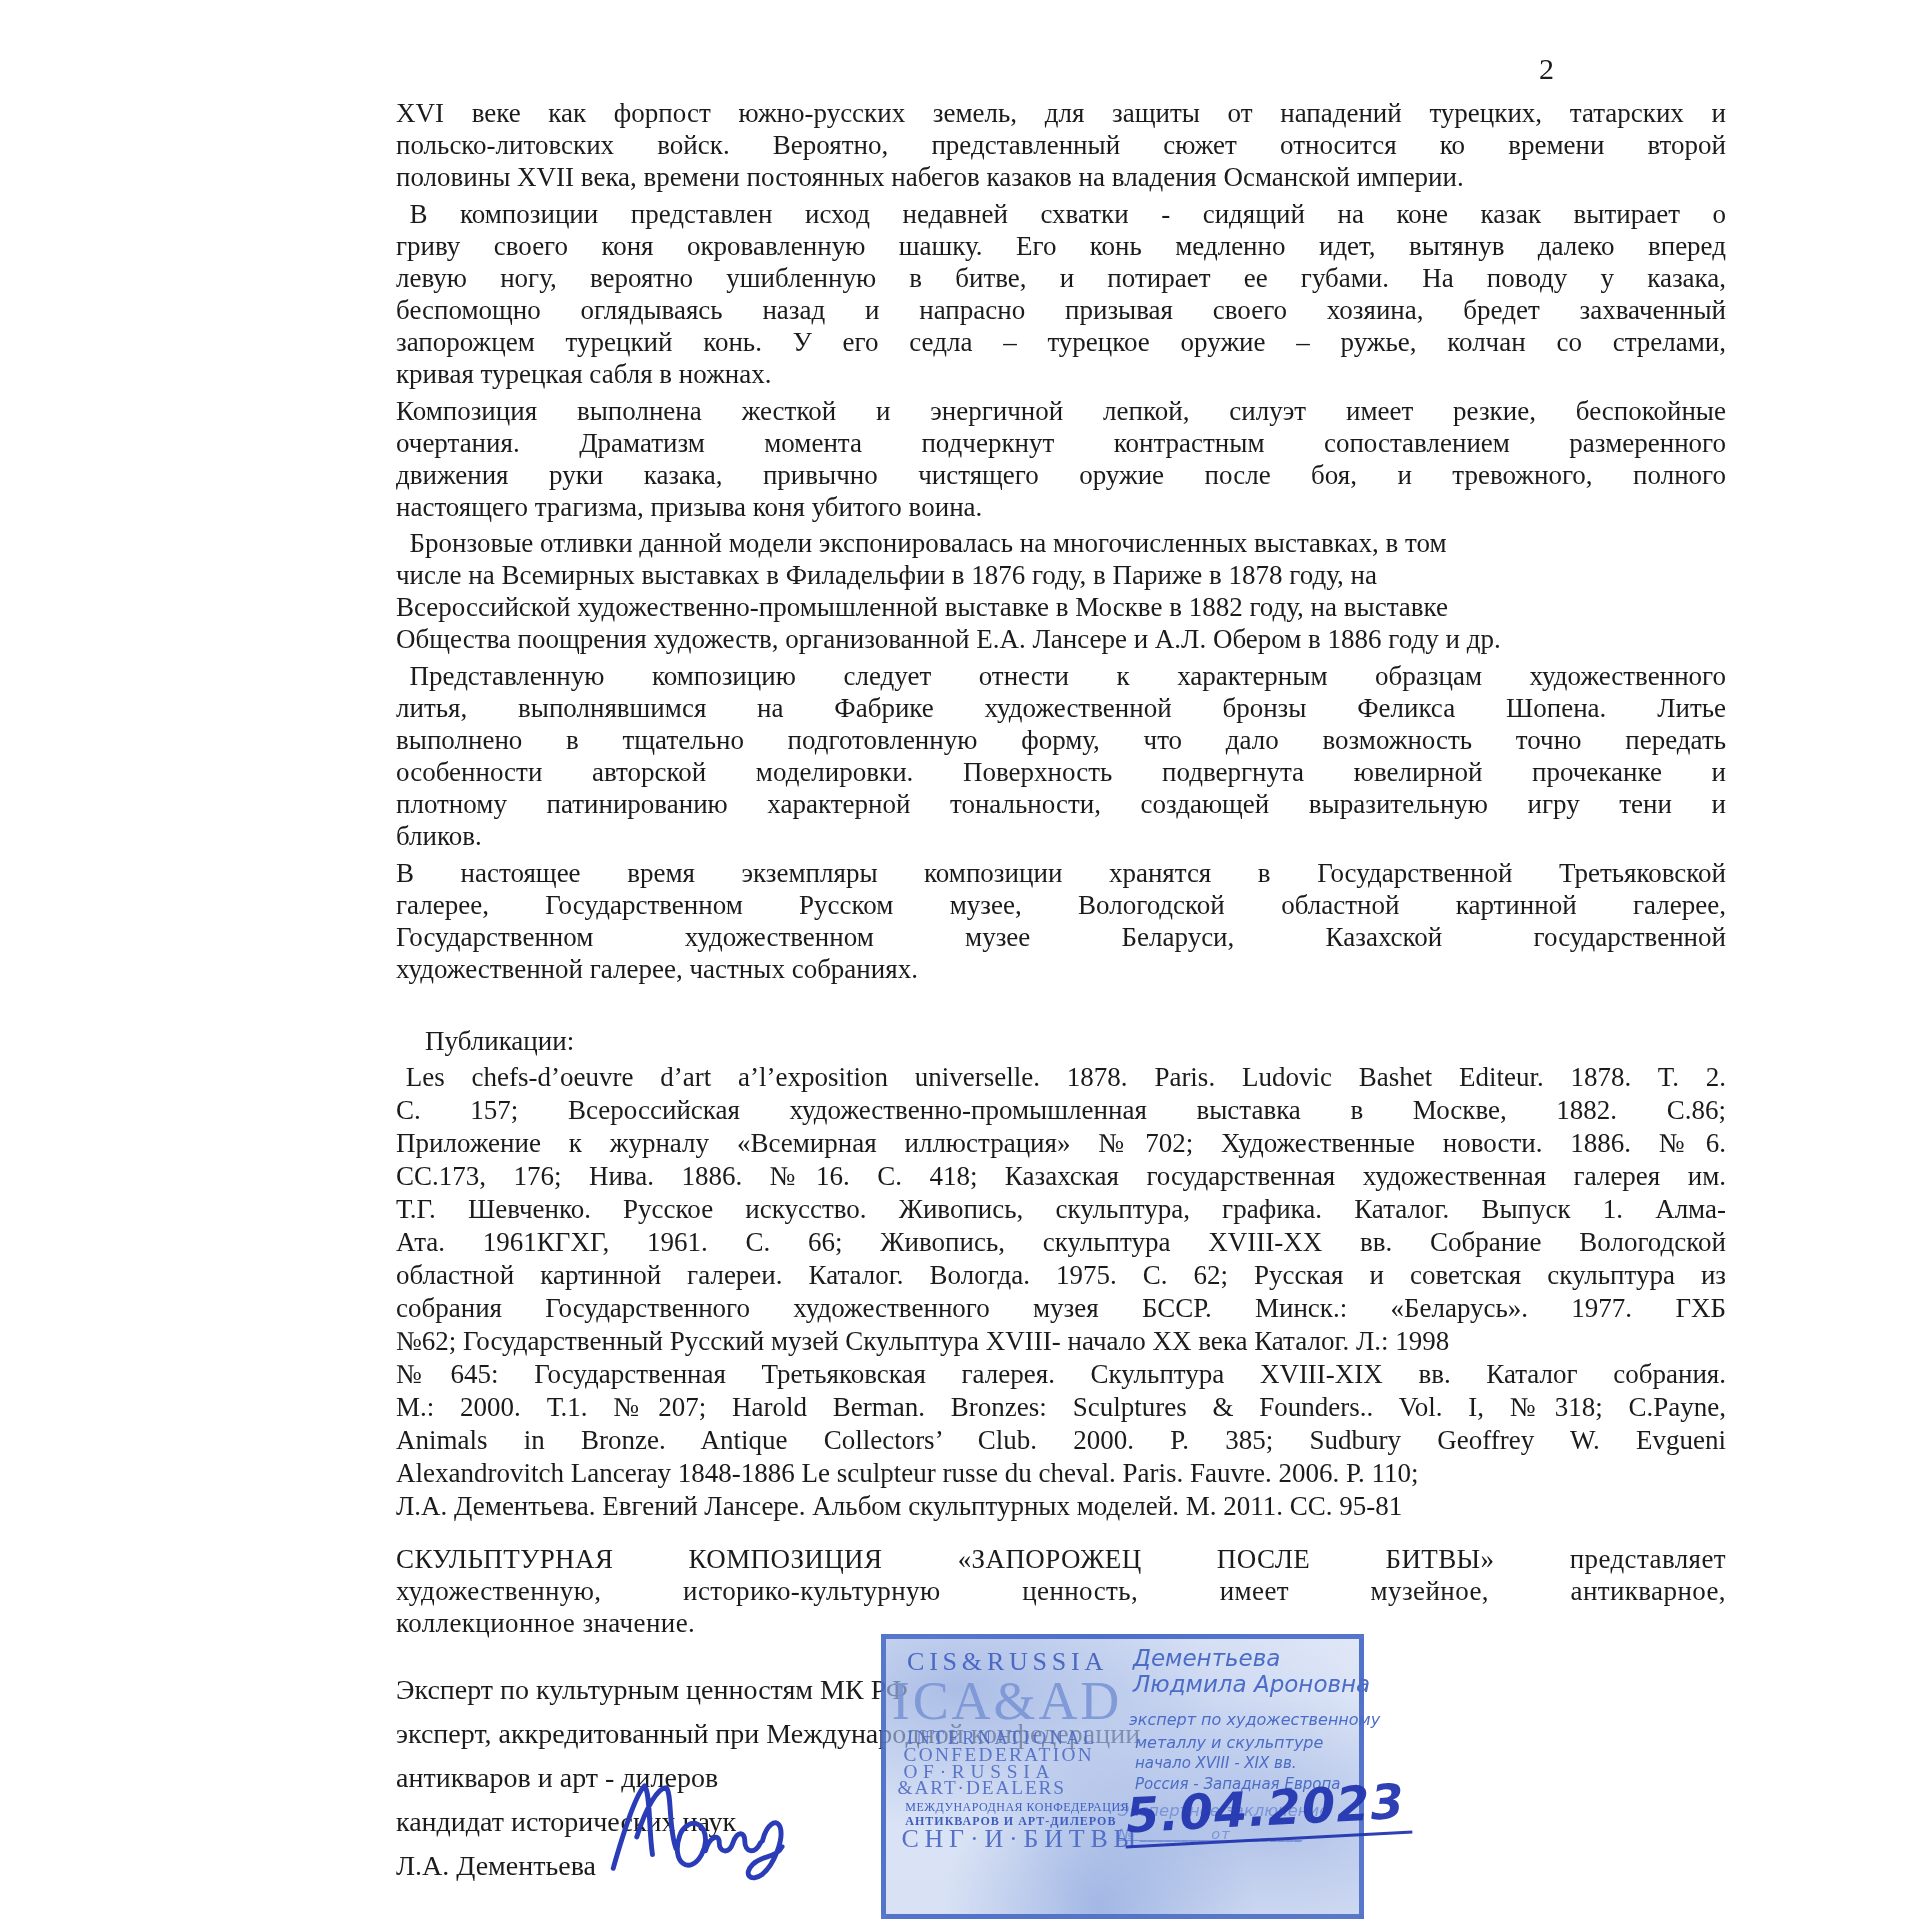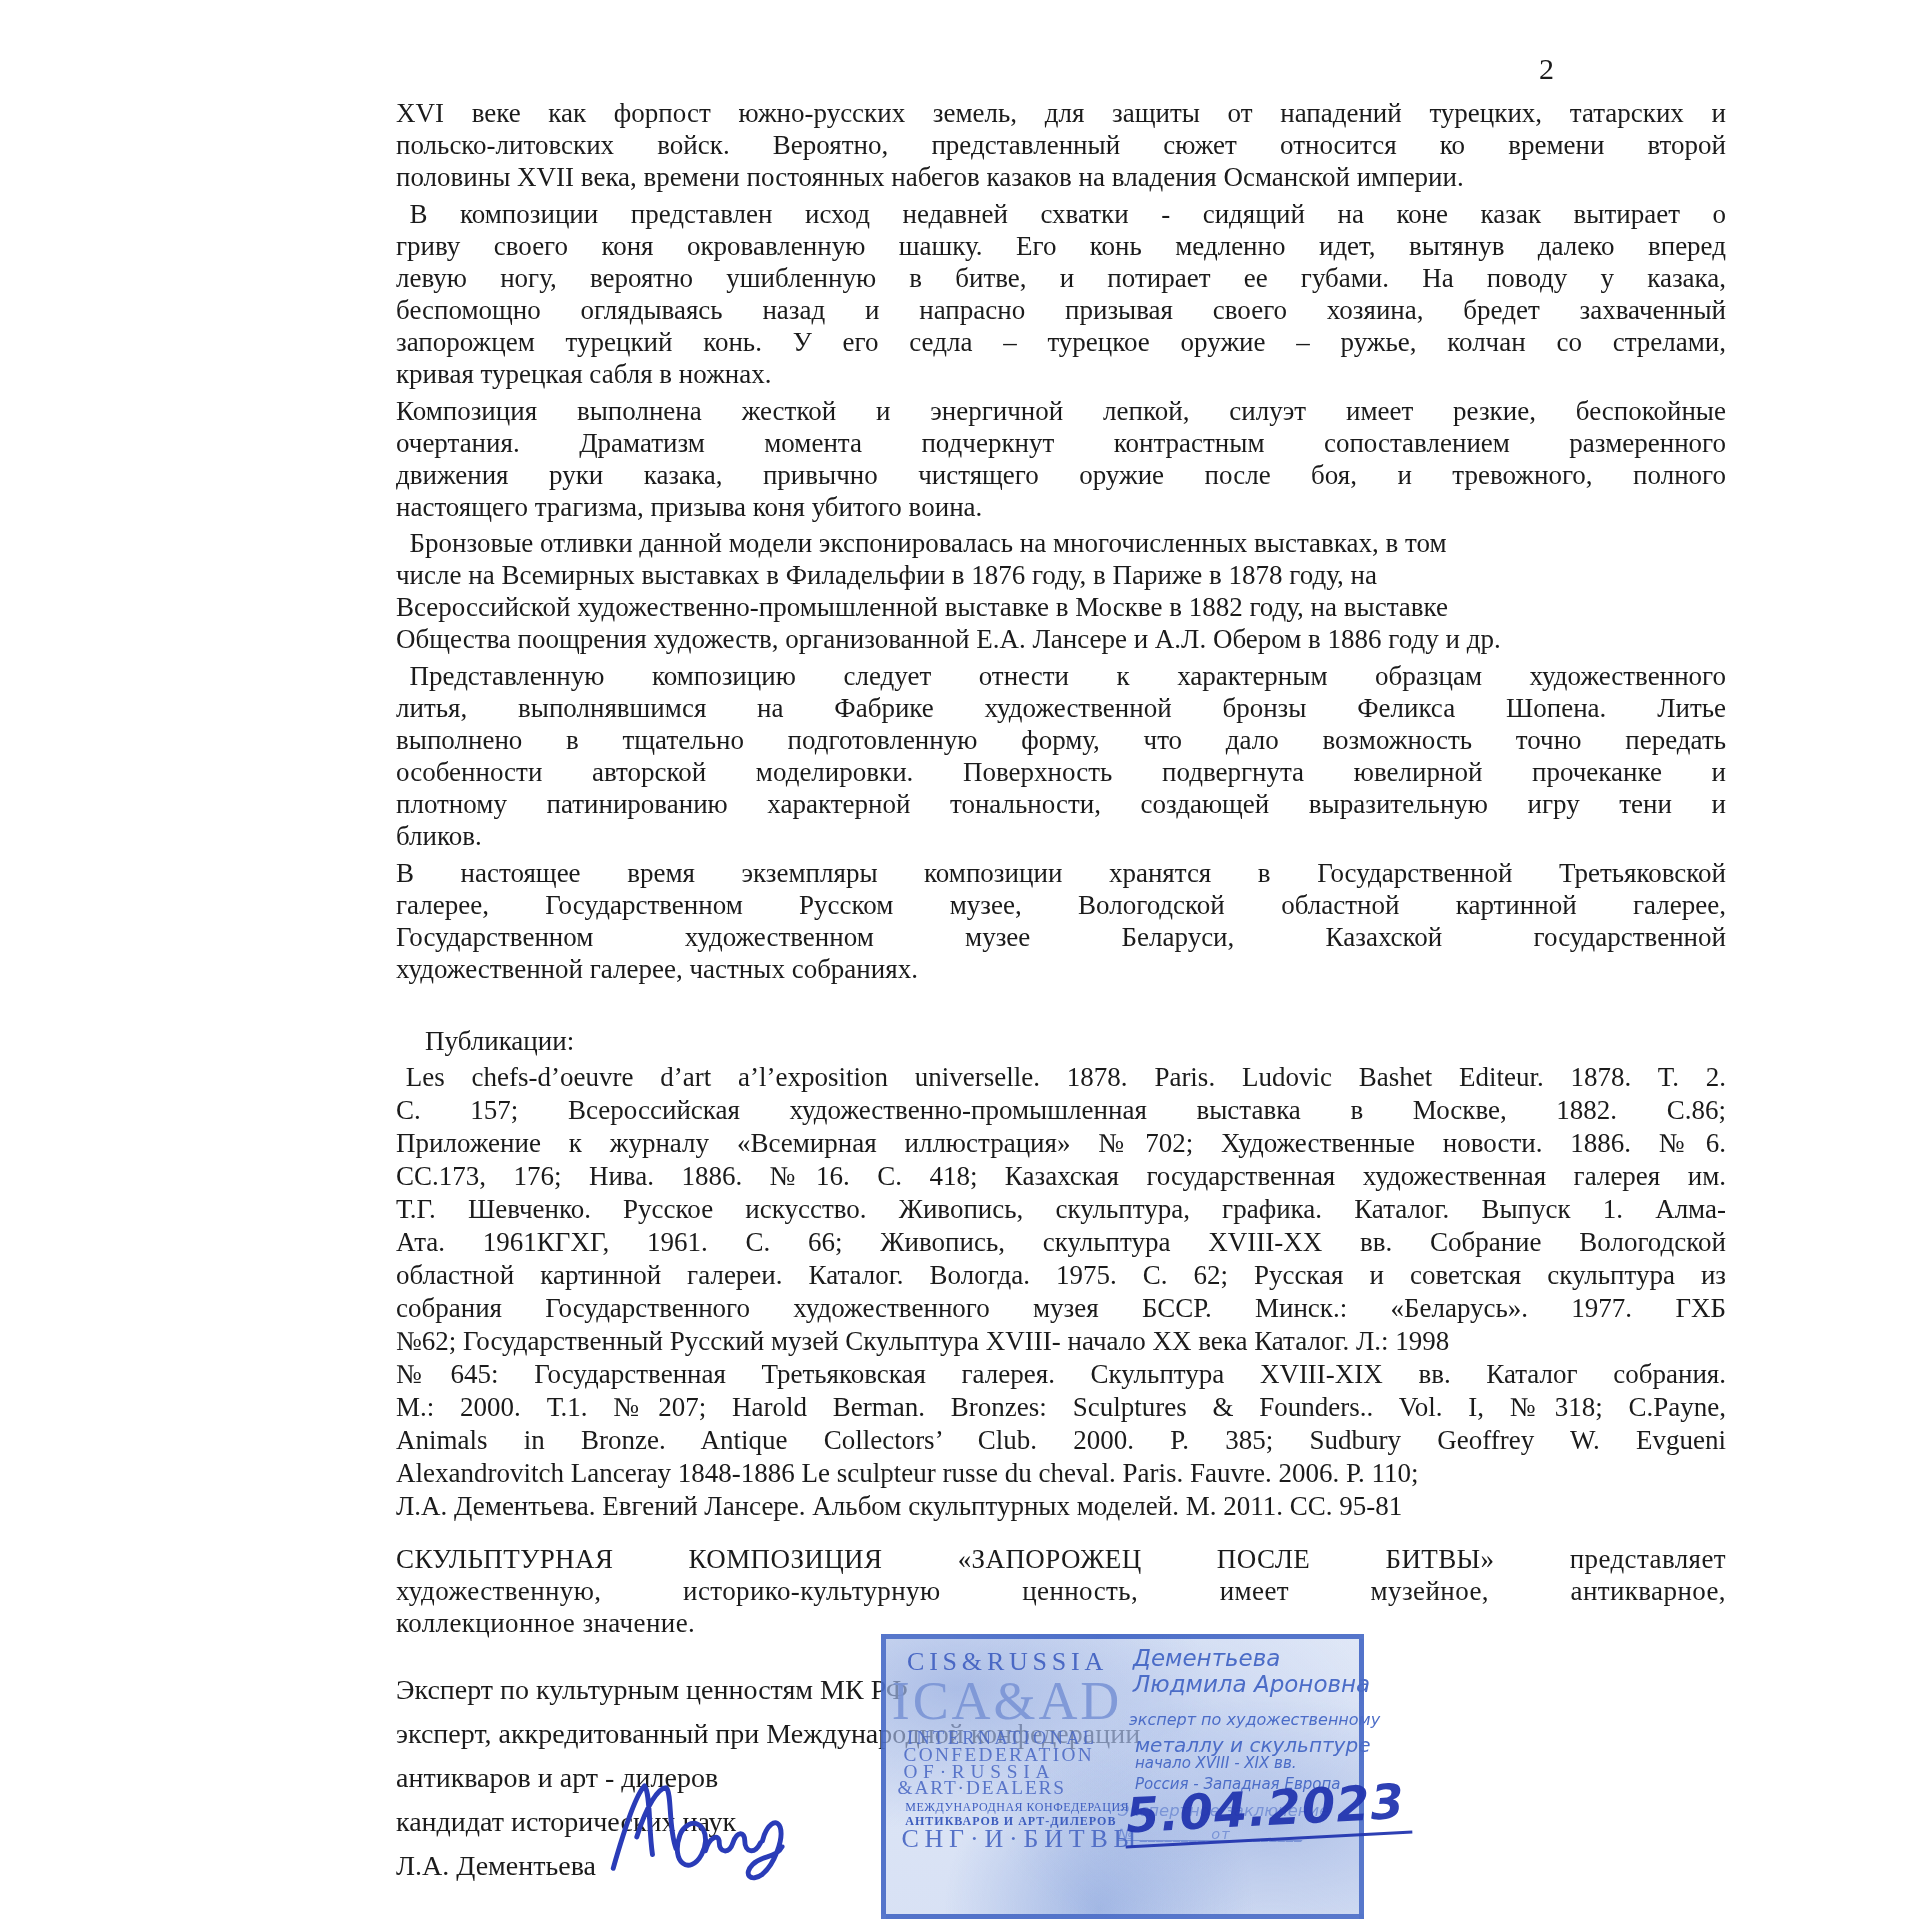--- a/index.html
+++ b/index.html
@@ -34,21 +34,21 @@
   .st-l2{left:17.4px;top:105px;font-size:19.3px;letter-spacing:2.4px;opacity:.88;}
   .st-l3{left:17.4px;top:122px;font-size:19.3px;letter-spacing:5.8px;opacity:.88;}
   .st-l4{left:11.6px;top:138px;font-size:19.3px;letter-spacing:1.9px;opacity:.88;}
   .st-c1{left:19.3px;top:161px;font-size:12px;font-weight:normal;letter-spacing:0.5px;color:#3d5dbf;}
   .st-c2{left:19.3px;top:175px;font-size:12px;font-weight:bold;letter-spacing:1px;color:#3d5dbf;}
   .st-sng{left:15.4px;top:185px;font-size:26px;letter-spacing:5.8px;opacity:.92;}
   .st-it{font-family:"DejaVu Sans",sans-serif;font-style:italic;color:#4b6cc7;}
   .st-n1{left:247px;top:5.8px;font-size:23px;}
   .st-n2{left:247px;top:32px;font-size:23px;}
   .st-r1{left:243px;top:71px;font-size:16px;}
-  .st-r2{left:249px;top:94px;font-size:20px;}
+  .st-r2{left:249px;top:94px;font-size:16px;}
   .st-r3{left:249px;top:115px;font-size:15px;}
   .st-r4{left:249px;top:136px;font-size:15px;}
   .st-doc{left:232px;top:162px;font-size:16.4px;opacity:.55;}
   .st-num{left:232px;top:187px;font-size:14.5px;opacity:.55;letter-spacing:1px;text-decoration:underline;}
   .st-date{left:238px;top:141px;font-size:48px;font-weight:bold;font-style:italic;
            color:#2336b0;transform:rotate(-3deg);letter-spacing:1px;opacity:.95;
            font-family:"DejaVu Sans",sans-serif;border-bottom:3.9px solid #2336b0;padding:0 5.8px 1.9px 1.9px;}
 </style>
 </head>
 <body>

